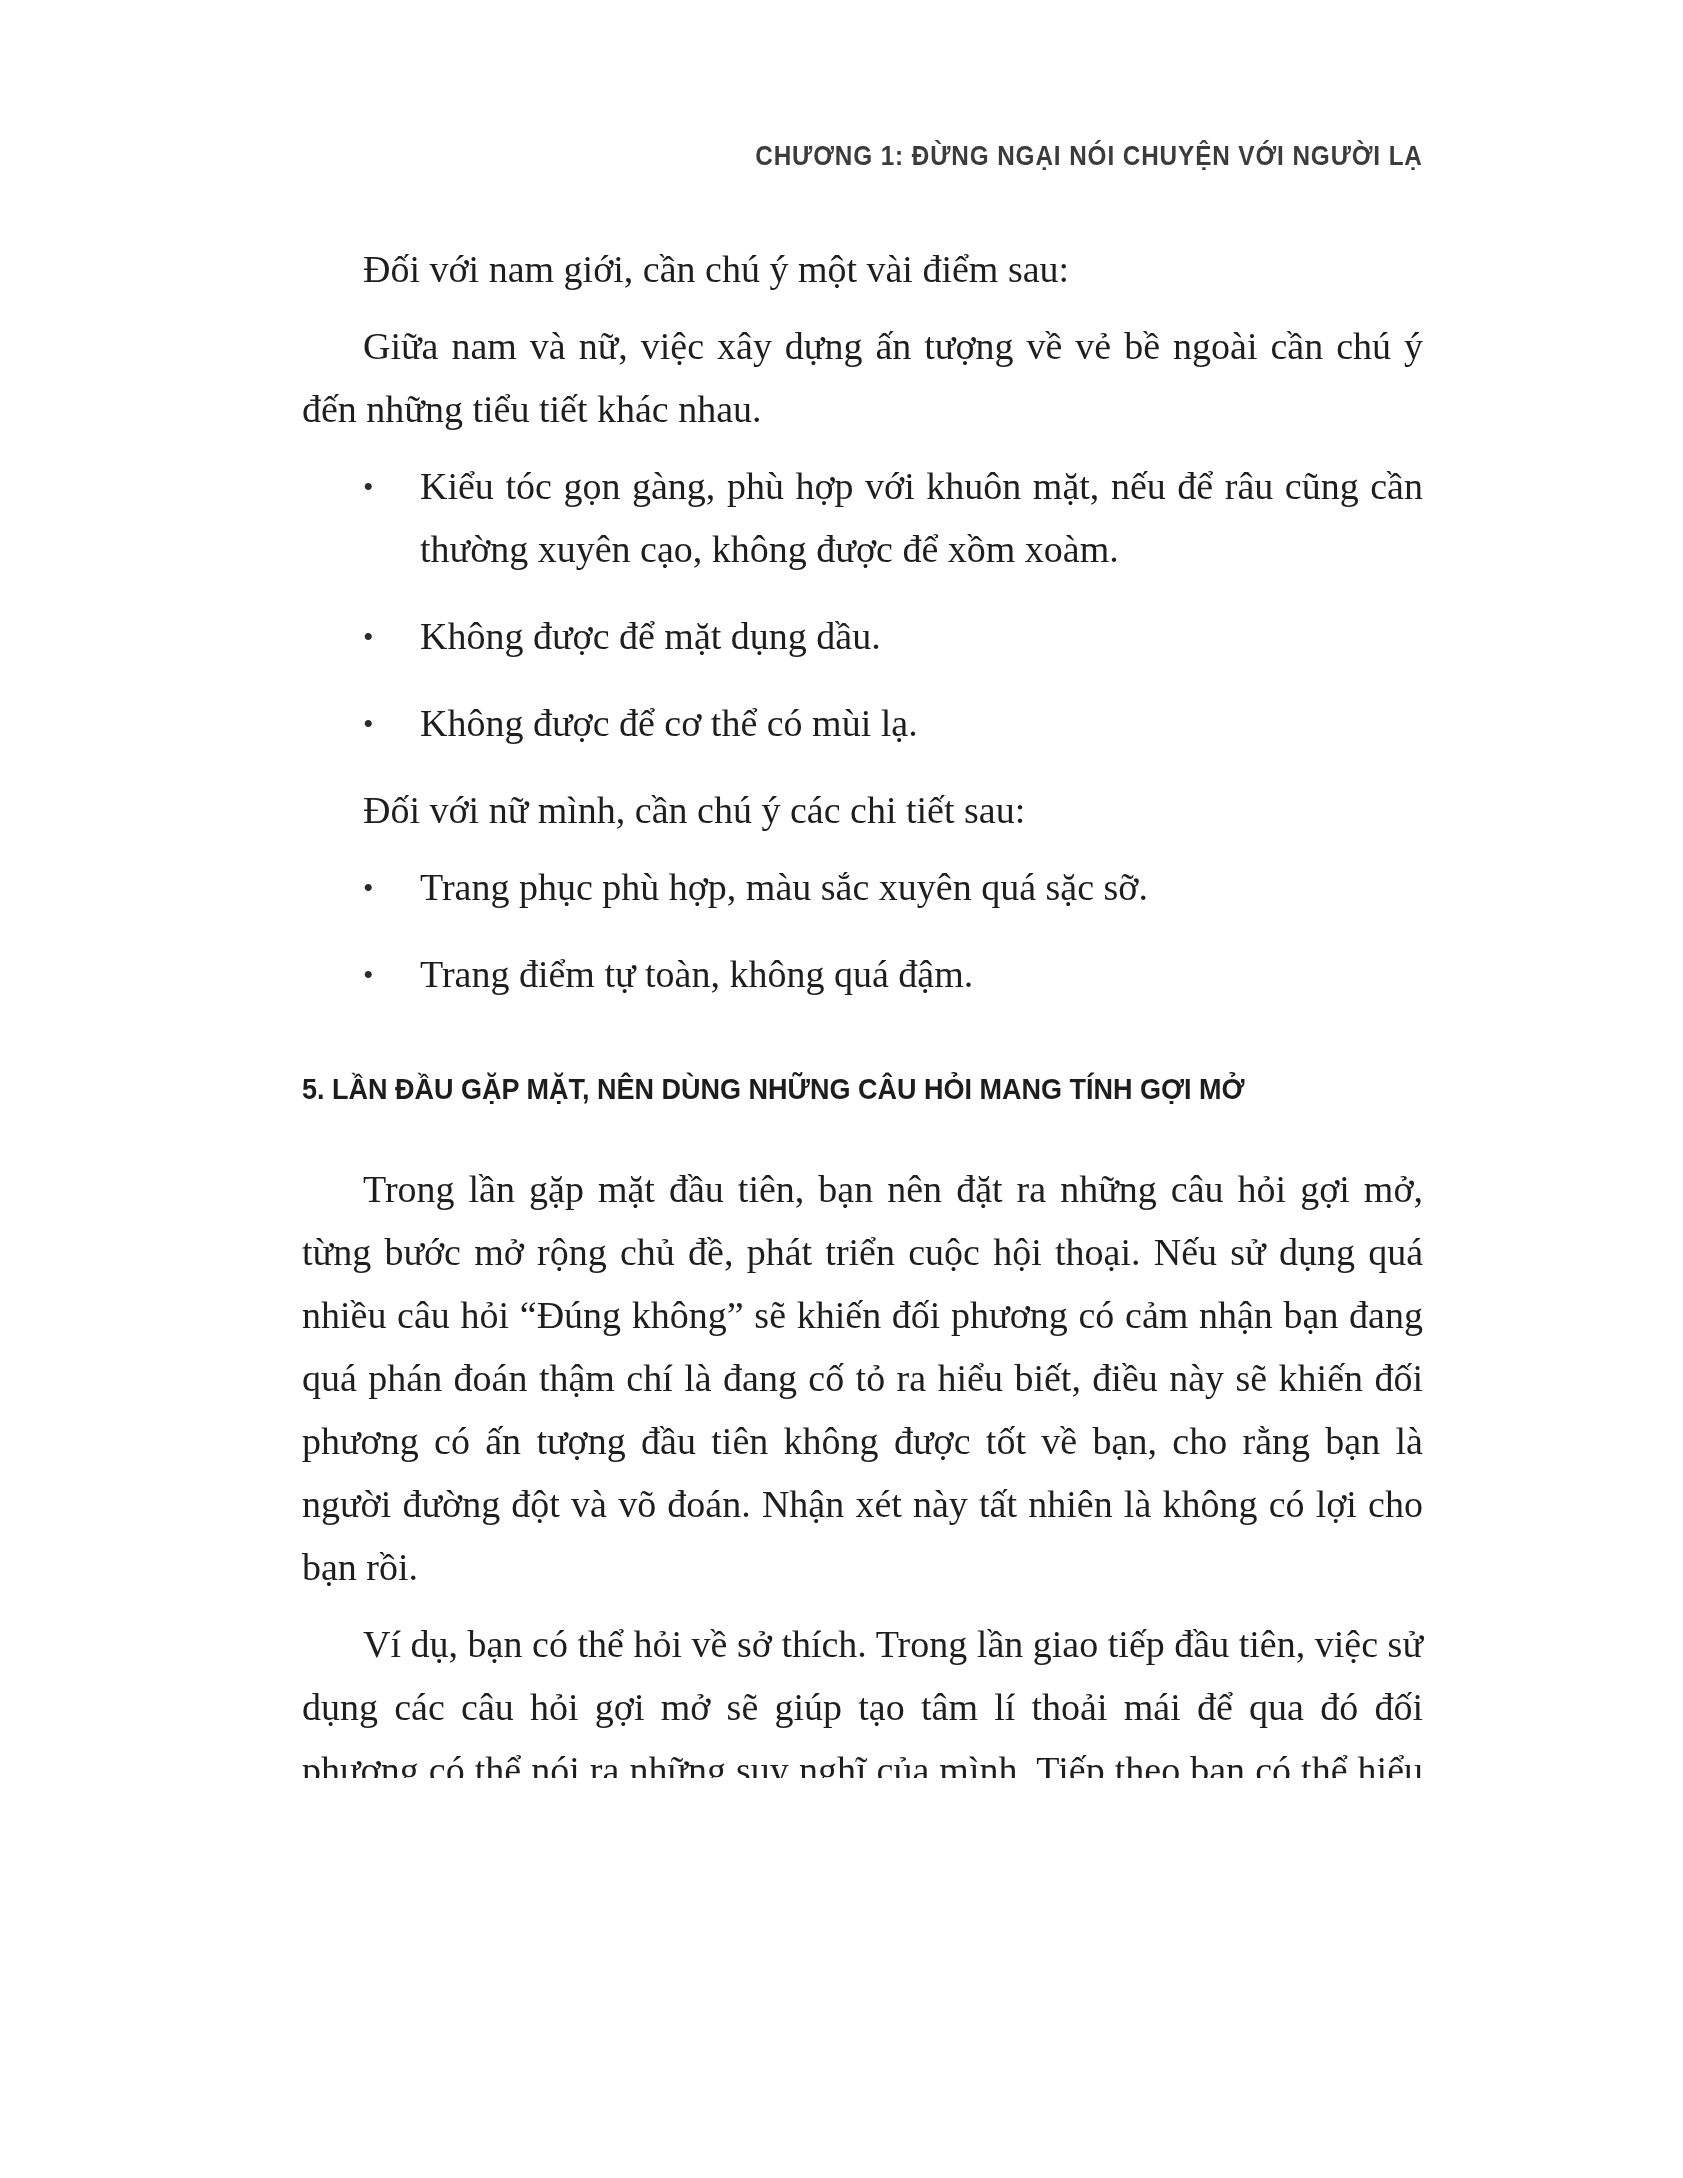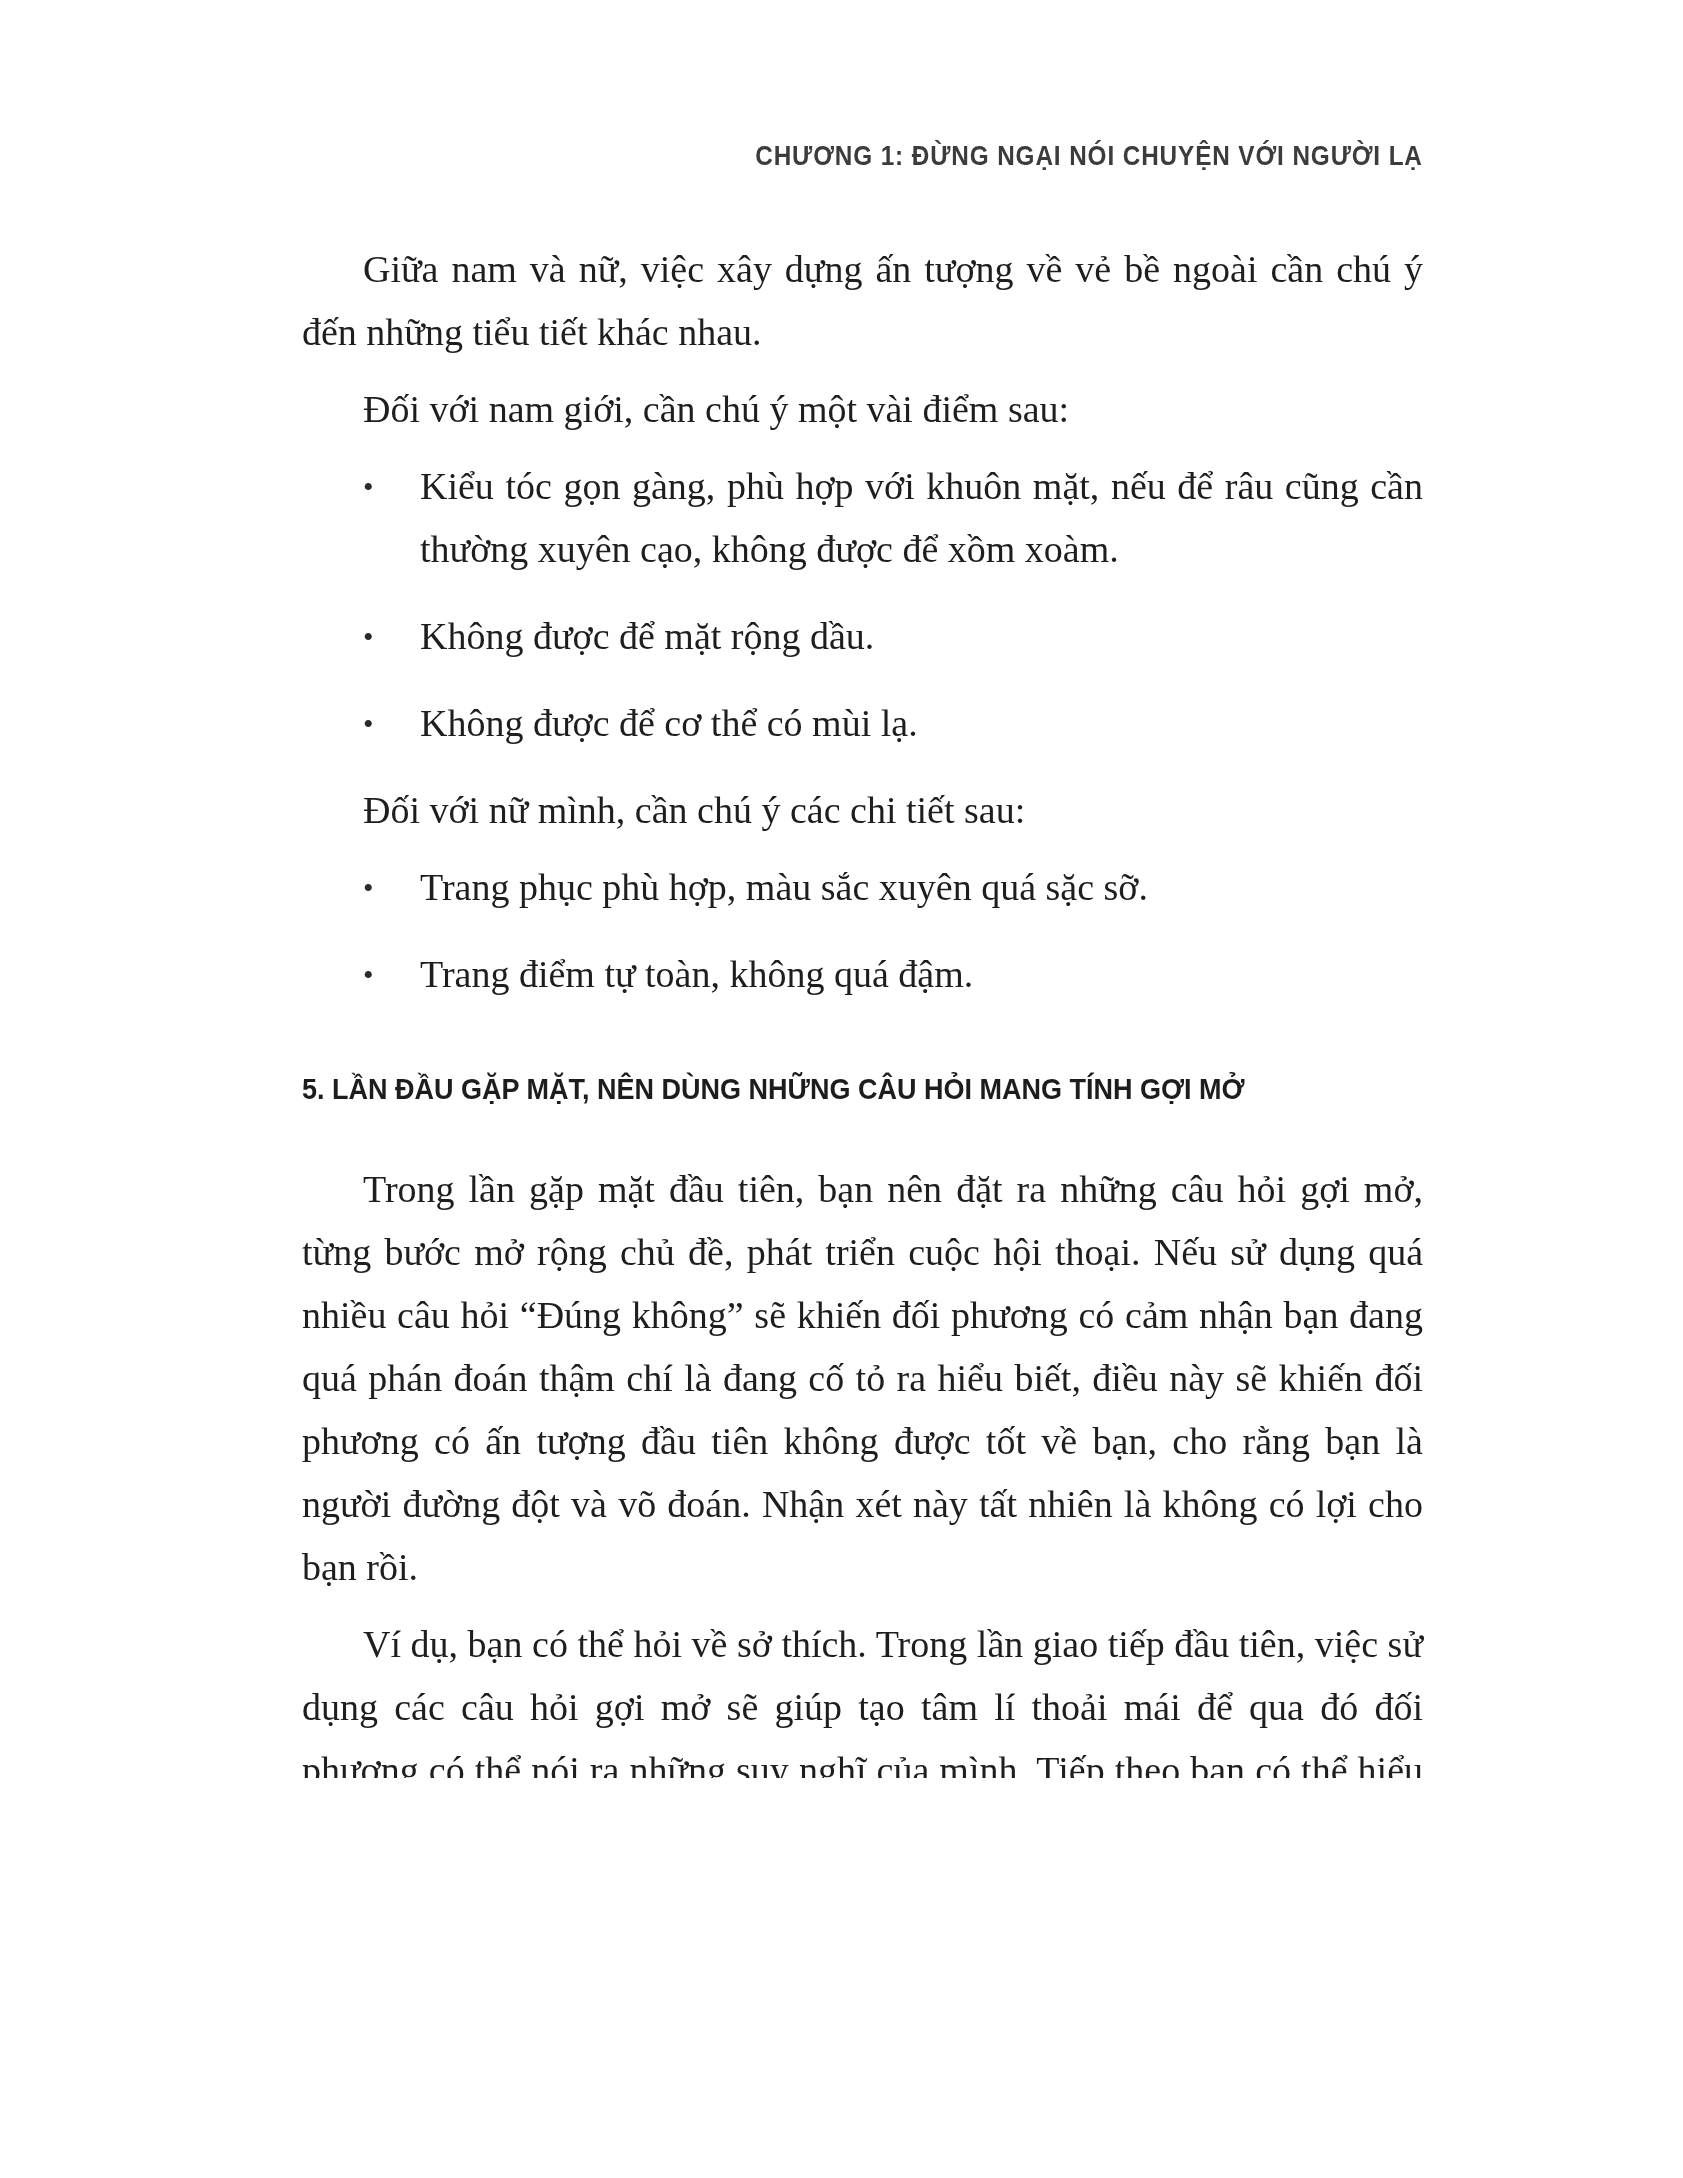--- a/index.html
+++ b/index.html
@@ -96,32 +96,32 @@
 <body>
 
 <div class="page">
 
   <div class="running-header">
     <span class="condensed-r">CHƯƠNG 1: ĐỪNG NGẠI NÓI CHUYỆN VỚI NGƯỜI LẠ</span>
   </div>
 
   <div class="content">
 
+    <p class="body">Đối với nam giới, cần chú ý một vài điểm sau:</p>
+
     <p class="body">Giữa nam và nữ, việc xây dựng ấn tượng về vẻ bề ngoài cần chú ý đến những tiểu tiết khác nhau.</p>
-
-    <p class="body">Đối với nam giới, cần chú ý một vài điểm sau:</p>
 
     <ul class="bullets">
       <li>
         <span class="dot">•</span>
         <span class="li-text">Kiểu tóc gọn gàng, phù hợp với khuôn mặt, nếu để râu cũng cần thường xuyên cạo, không được để xồm xoàm.</span>
       </li>
       <li>
         <span class="dot">•</span>
-        <span class="li-text">Không được để mặt rộng dầu.</span>
+        <span class="li-text">Không được để mặt dụng dầu.</span>
       </li>
       <li>
         <span class="dot">•</span>
         <span class="li-text">Không được để cơ thể có mùi lạ.</span>
       </li>
     </ul>
 
     <p class="body">Đối với nữ mình, cần chú ý các chi tiết sau:</p>
 
     <ul class="bullets">

